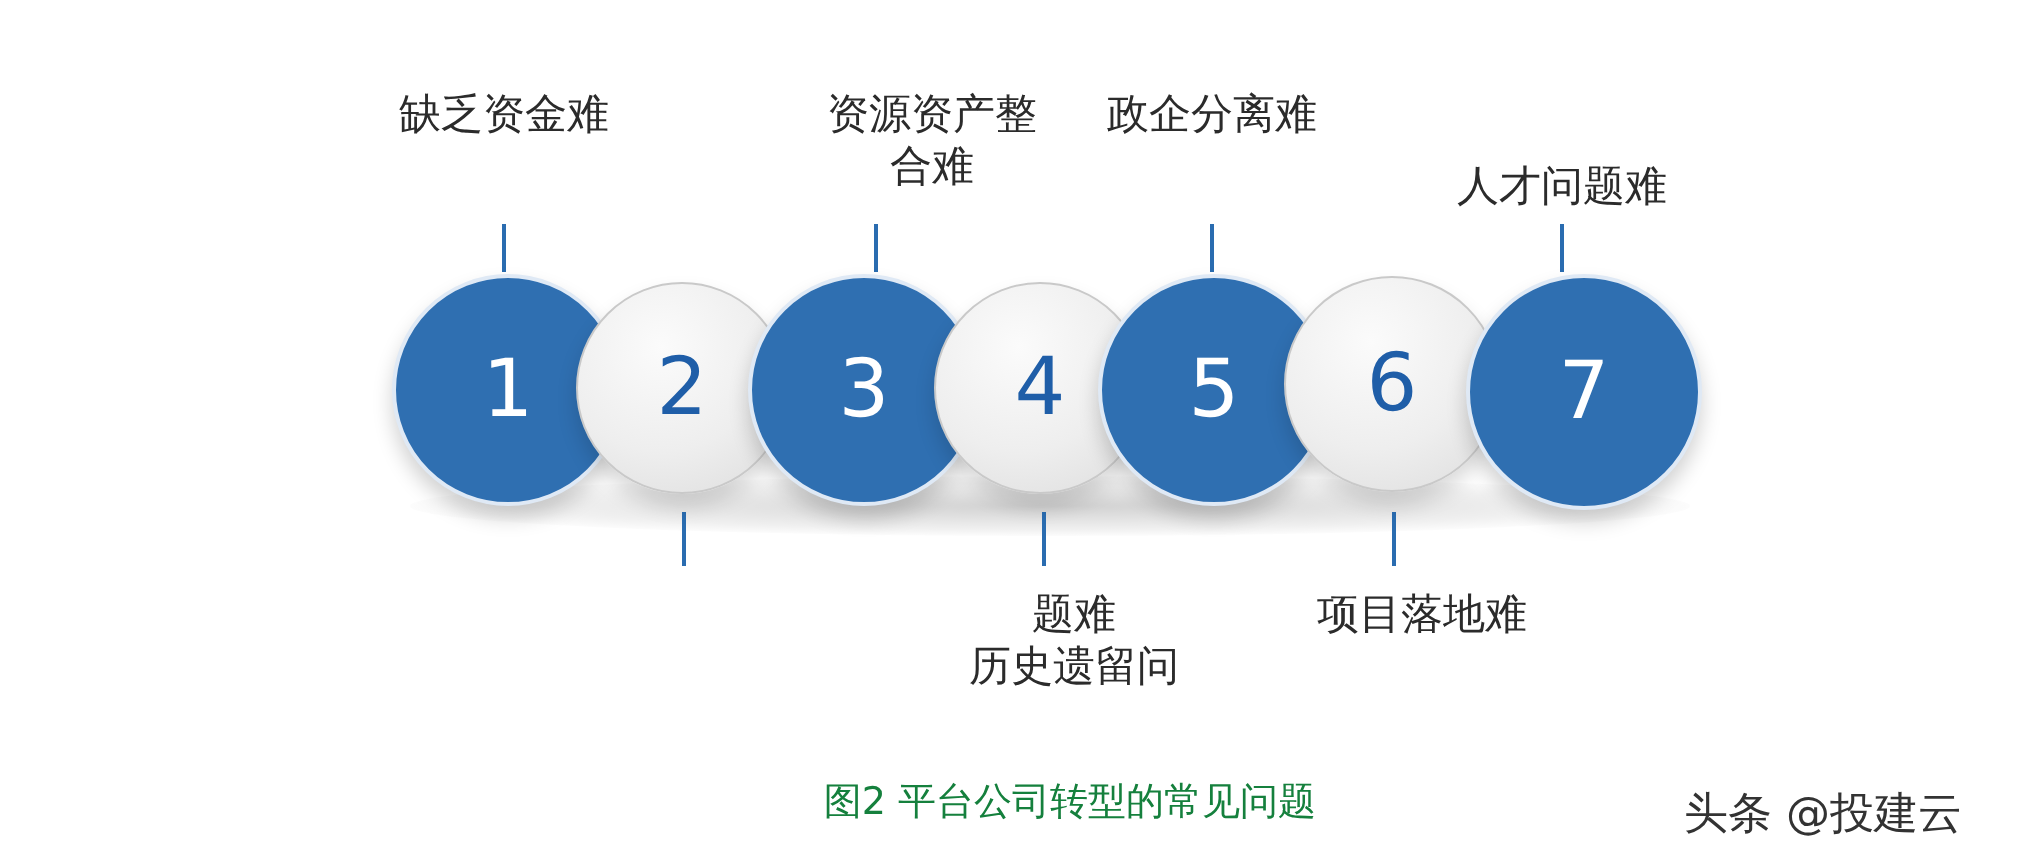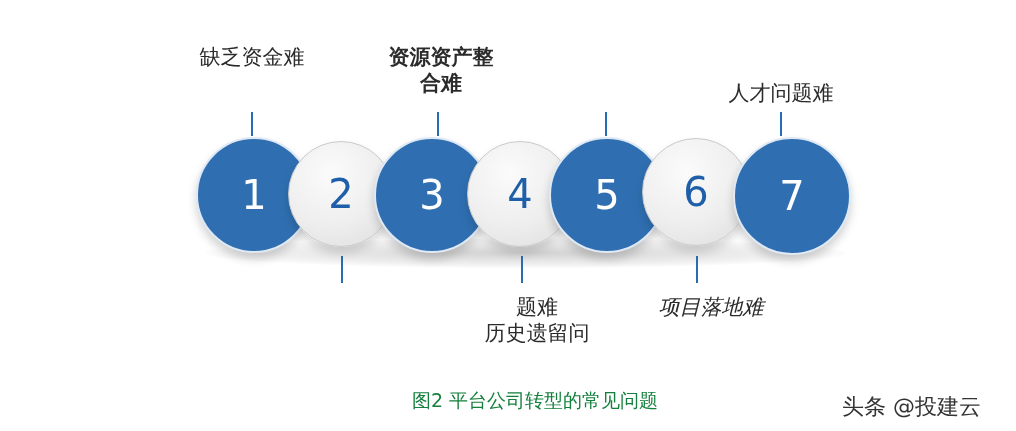--- a/index.html
+++ b/index.html
@@ -20,23 +20,26 @@
                text-shadow:0 0 1px #fff, 1px 1px 0 #fff; }
 </style>
 </head>
 <body>
 
 <div class="stage">
 
   <div class="label" style="left:252px; top:44px;">
     <div>缺乏资金难</div>
   </div>
-  <div class="label" style="left:441px; top:44px;font-weight:bold;">
+  <div class="label" style="left:466px; top:44px;">
     <div>资源资产整</div>
     <div>合难</div>
+  </div>
+  <div class="label" style="left:606px; top:44px;">
+    <div>政企分离难</div>
   </div>
   <div class="label" style="left:781px; top:44px;margin-top:36px;">
     <div>人才问题难</div>
   </div>
 
   <div class="vline" style="left:251px; top:112px; height:24px;"></div>
   <div class="vline" style="left:437px; top:112px; height:24px;"></div>
   <div class="vline" style="left:605px; top:112px; height:24px;"></div>
   <div class="vline" style="left:780px; top:112px; height:24px;"></div>
 
@@ -65,20 +68,20 @@
   </div>
 
   <div class="vline" style="left:341px; top:256px; height:27px;"></div>
   <div class="vline" style="left:521px; top:256px; height:27px;"></div>
   <div class="vline" style="left:696px; top:256px; height:27px;"></div>
 
   <div class="label" style="left:537px; top:294px;">
     <div>题难</div>
     <div>历史遗留问</div>
   </div>
-  <div class="label" style="left:711px; top:294px;font-style:italic;">
+  <div class="label" style="left:711px; top:294px;">
     <div>项目落地难</div>
   </div>
 
   <div class="caption">图2 平台公司转型的常见问题</div>
 
   <div class="watermark">头条 @投建云</div>
 </div>
 
 </body></html>

